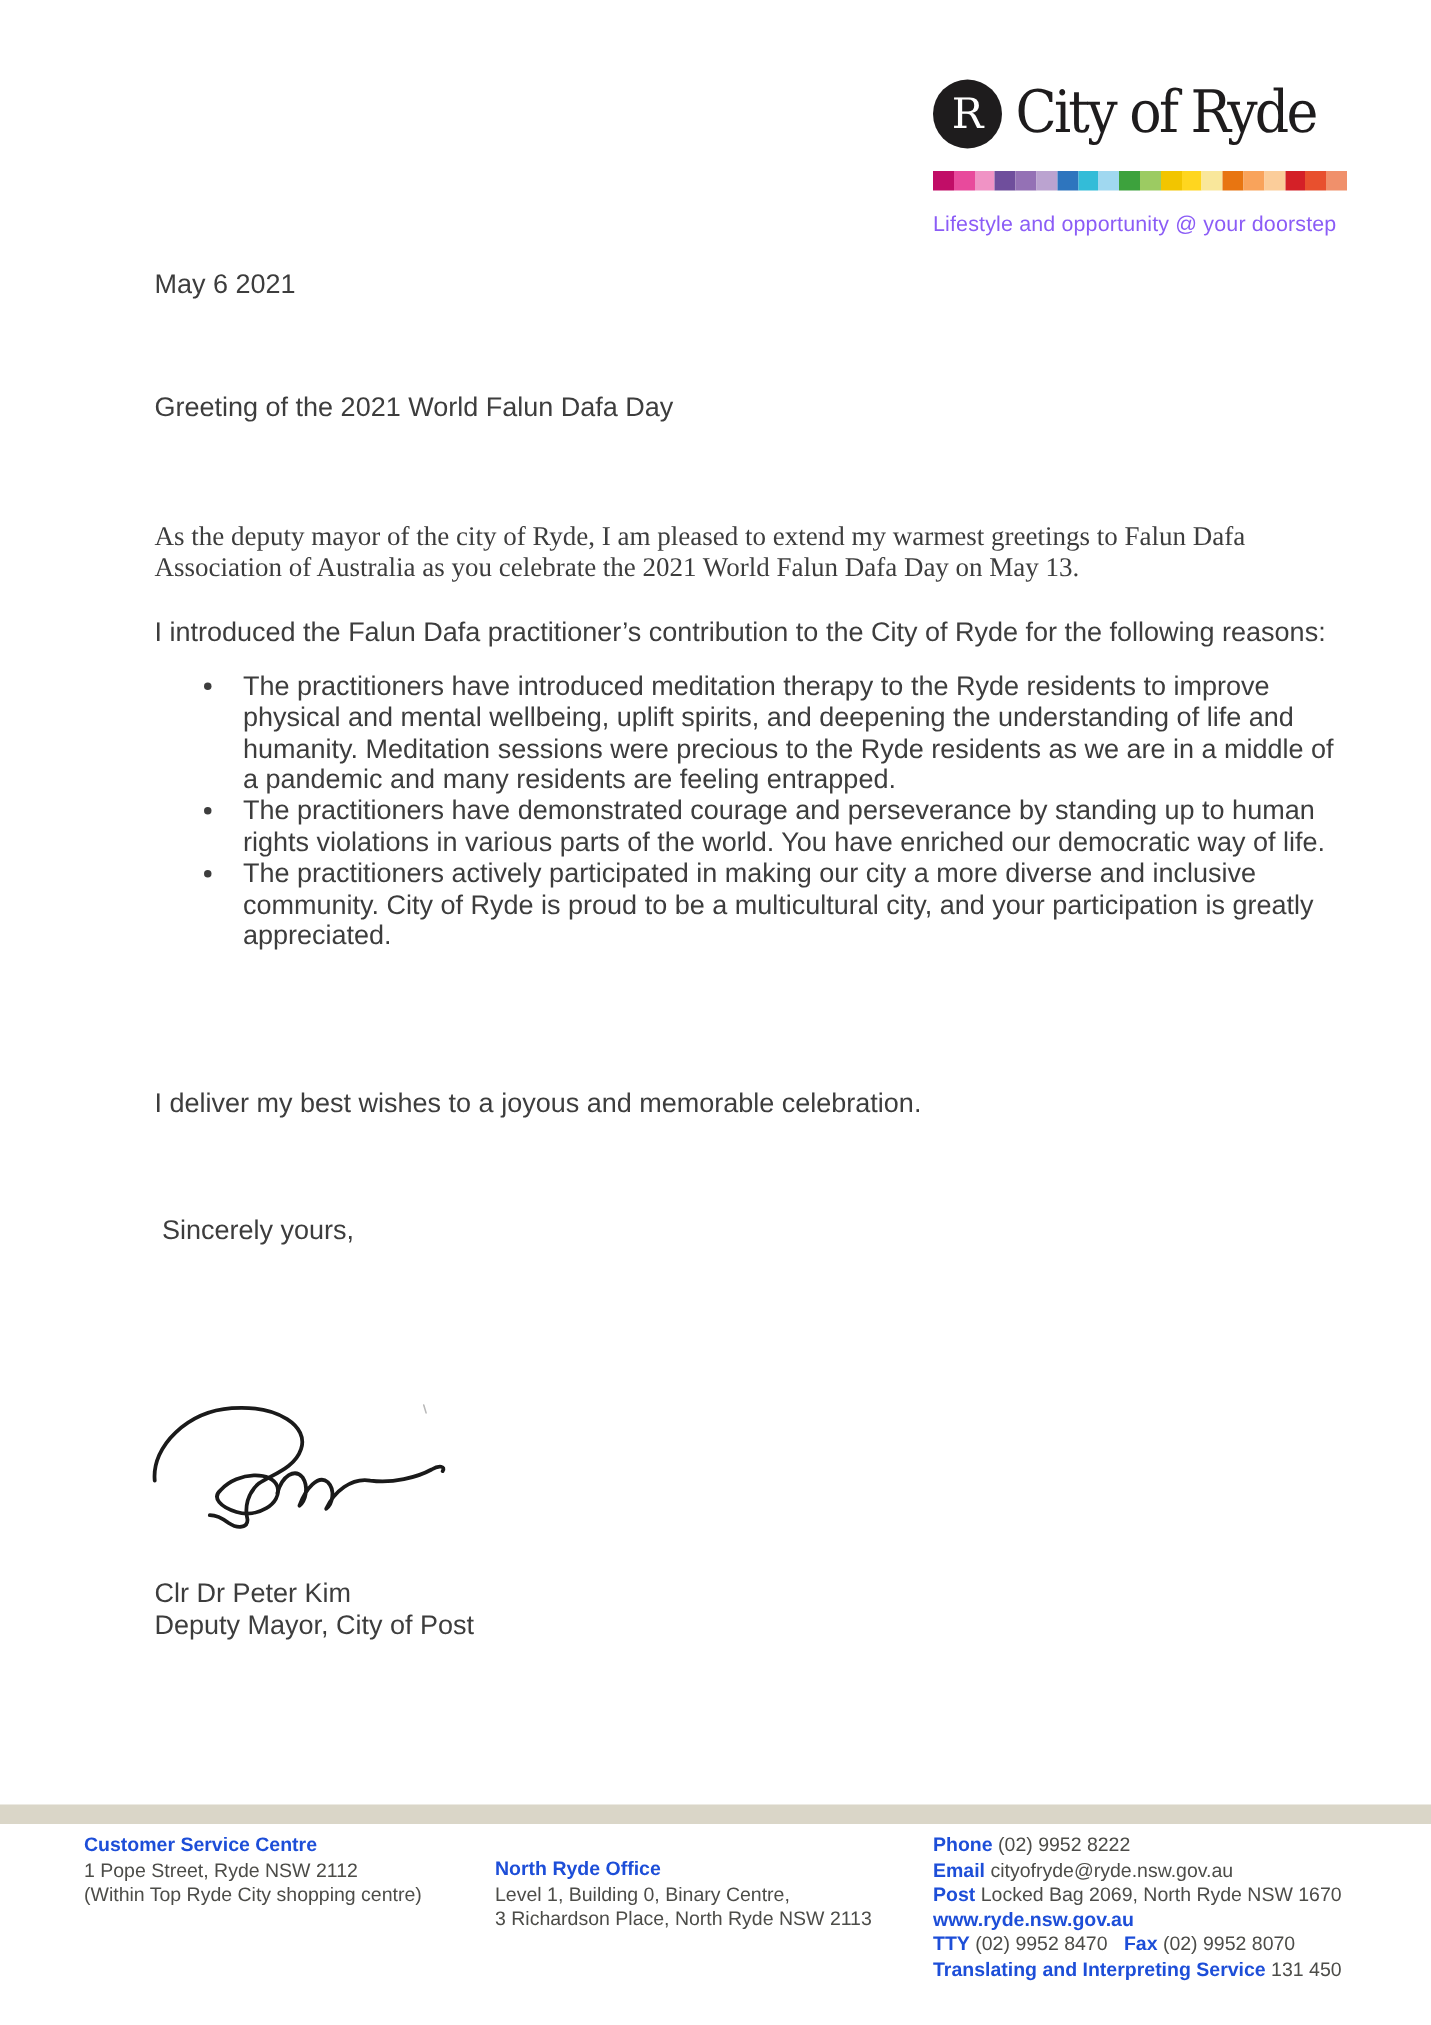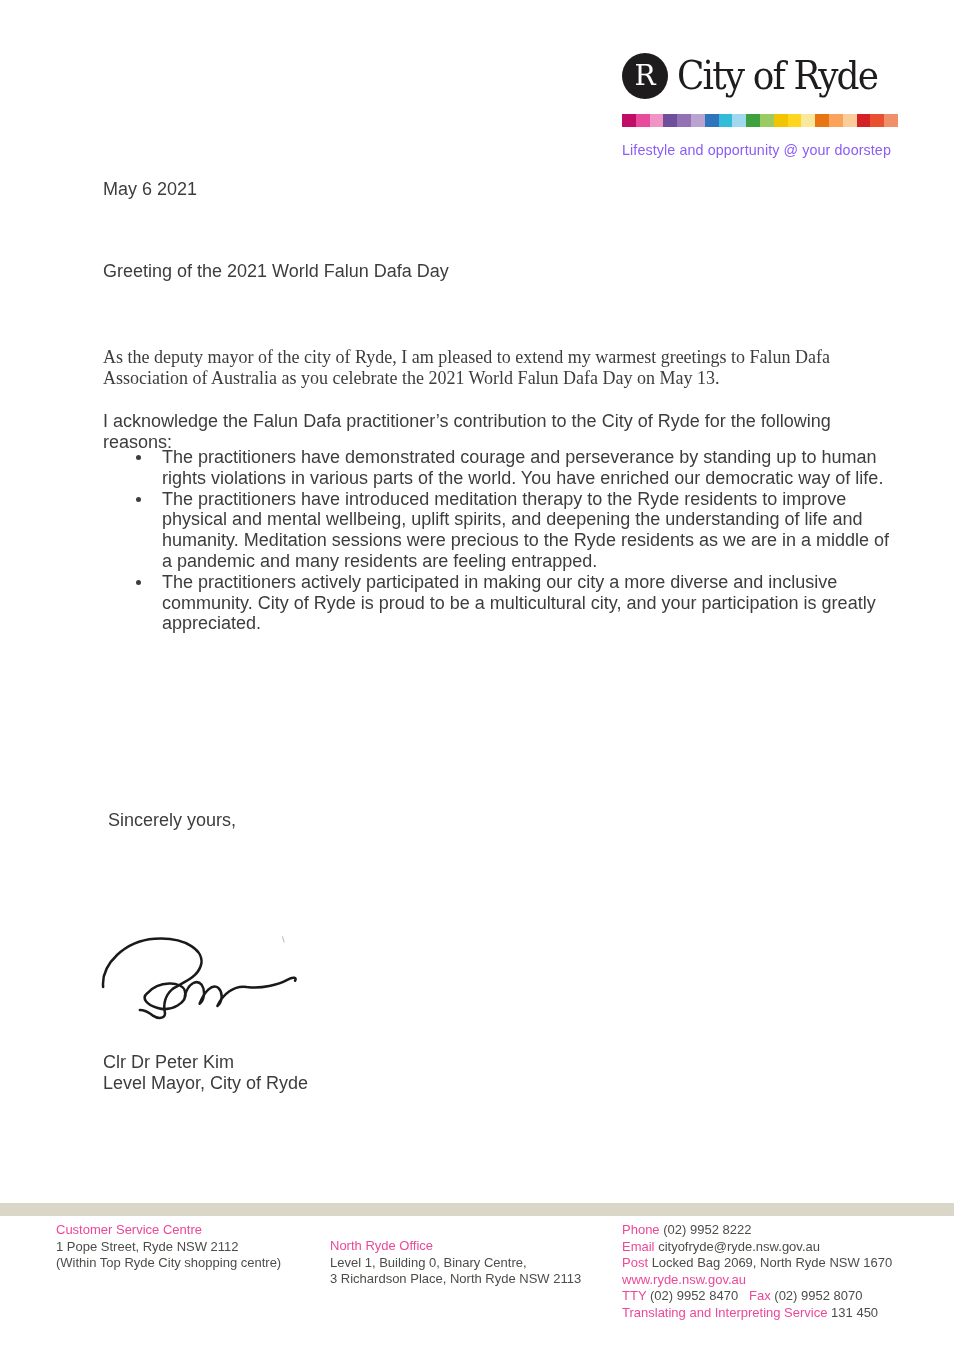--- a/index.html
+++ b/index.html
@@ -53,21 +53,21 @@
   .valediction{top:810px;left:108px;}
   .sig-wrap{position:absolute;left:100px;top:916px;width:215px;height:120px;}
   .signoff{top:1052px;}
   
   .footer-strip{position:absolute;left:0;top:1203px;width:954px;height:13px;background:#DAD6C8;}
   .footer{position:absolute;left:0;top:1222px;width:954px;font-size:13px;line-height:16.5px;color:#4c4c48;}
   .fcol{position:absolute;top:0;}
   .fcol-1{left:56px;}
   .fcol-2{left:330px;margin-top:16px;}
   .fcol-3{left:622px;}
-  .ftitle,.fb{font-weight:normal;color:#ec4899;}
+  .ftitle,.fb{font-weight:bold;color:#1d4ed8;}
 </style>
 </head>
 <body>
 
 <div class="page">
 
   <div class="brand">
     <div class="logo-row">
       <div class="logo-circle">R</div>
       <div class="logo-text">City of Ryde</div>
@@ -96,46 +96,47 @@
       </div>
     <div class="tagline">Lifestyle and opportunity @ your doorstep</div>
   </div>
 
   <div class="blk date">May 6 2021</div>
 
   <div class="blk subject">Greeting of the 2021 World Falun Dafa Day</div>
 
   <div class="blk p1">As the deputy mayor of the city of Ryde, I am pleased to extend my warmest greetings to Falun Dafa Association of Australia as you celebrate the 2021 World Falun Dafa Day on May 13.</div>
 
-  <div class="blk p2">I acknowledge the Falun Dafa practitioner’s contribution to the City of Ryde for the following reasons:</div>
+  <div class="blk p2">I introduced the Falun Dafa practitioner’s contribution to the City of Ryde for the following reasons:</div>
 
   <div class="blk bullets">
     <ul>
+      <li>The practitioners have introduced meditation therapy to the Ryde residents to improve physical and mental wellbeing, uplift spirits, and deepening the understanding of life and humanity. Meditation sessions were precious to the Ryde residents as we are in a middle of a pandemic and many residents are feeling entrapped.</li>
       <li>The practitioners have demonstrated courage and perseverance by standing up to human rights violations in various parts of the world. You have enriched our democratic way of life.</li>
-      <li>The practitioners have introduced meditation therapy to the Ryde residents to improve physical and mental wellbeing, uplift spirits, and deepening the understanding of life and humanity. Meditation sessions were precious to the Ryde residents as we are in a middle of a pandemic and many residents are feeling entrapped.</li>
       <li>The practitioners actively participated in making our city a more diverse and inclusive community. City of Ryde is proud to be a multicultural city, and your participation is greatly appreciated.</li>
     </ul>
   </div>
 
 
+  <div class="blk c2">I deliver my best wishes to a joyous and memorable celebration.</div>
 
   <div class="blk valediction">Sincerely yours,</div>
 
   <div class="sig-wrap">
     <svg width="215" height="120" viewBox="0 0 205 95" fill="none" xmlns="http://www.w3.org/2000/svg">
       <path d="M 174,10 l 1.5,5" stroke="#b9b9b9" stroke-width="1" stroke-linecap="round"></path>
       <path d="M 3,58 C 1,36 24,14 52,12 C 82,10 101,24 96,38 C 92,50 78,54 69,60 C 62,66 60,75 62,83 C 62,88 56,89 50,85 C 46,82 42,80 38,80" stroke="#1a1a1a" stroke-width="2.4" stroke-linecap="round" stroke-linejoin="round"></path>
       <path d="M 45,64 C 56,52 78,52 81,62 C 84,73 68,82 55,78 C 45,75 39,69 45,64" stroke="#1a1a1a" stroke-width="2.4" stroke-linecap="round" stroke-linejoin="round"></path>
       <path d="M 81,66 C 84,55 92,50 97,56 C 101,62 99,71 95,74 C 99,63 107,54 113,59 C 118,64 116,73 112,76 C 117,65 128,56 140,58 C 154,60 170,56 179,51 C 184,48 188,49 186,52" stroke="#1a1a1a" stroke-width="2.4" stroke-linecap="round" stroke-linejoin="round"></path>
     </svg>
   </div>
 
   <div class="blk signoff">
     <div>Clr Dr Peter Kim</div>
-    <div>Level Mayor, City of Ryde</div>
+    <div>Deputy Mayor, City of Post</div>
   </div>
 
   <div class="footer-strip"></div>
 
   <div class="footer">
     <div class="fcol fcol-1">
       <div class="ftitle">Customer Service Centre</div>
       <div>1 Pope Street, Ryde NSW 2112</div>
       <div>(Within Top Ryde City shopping centre)</div>
     </div>

